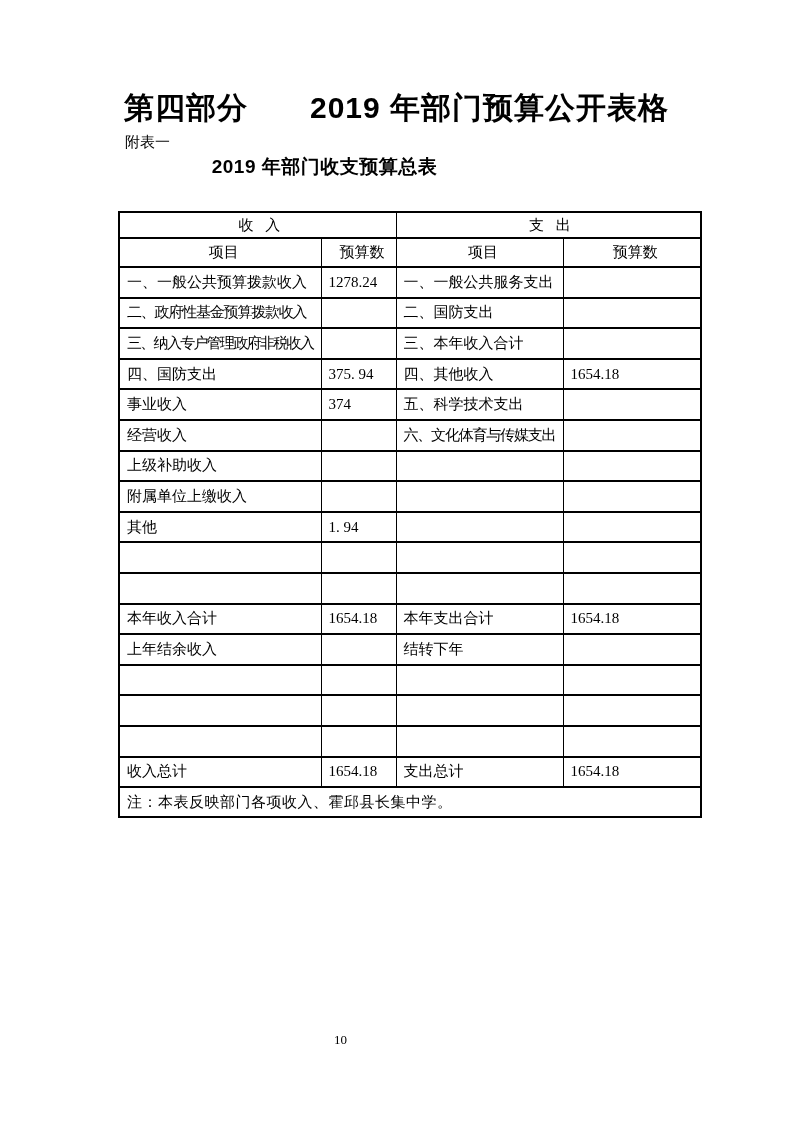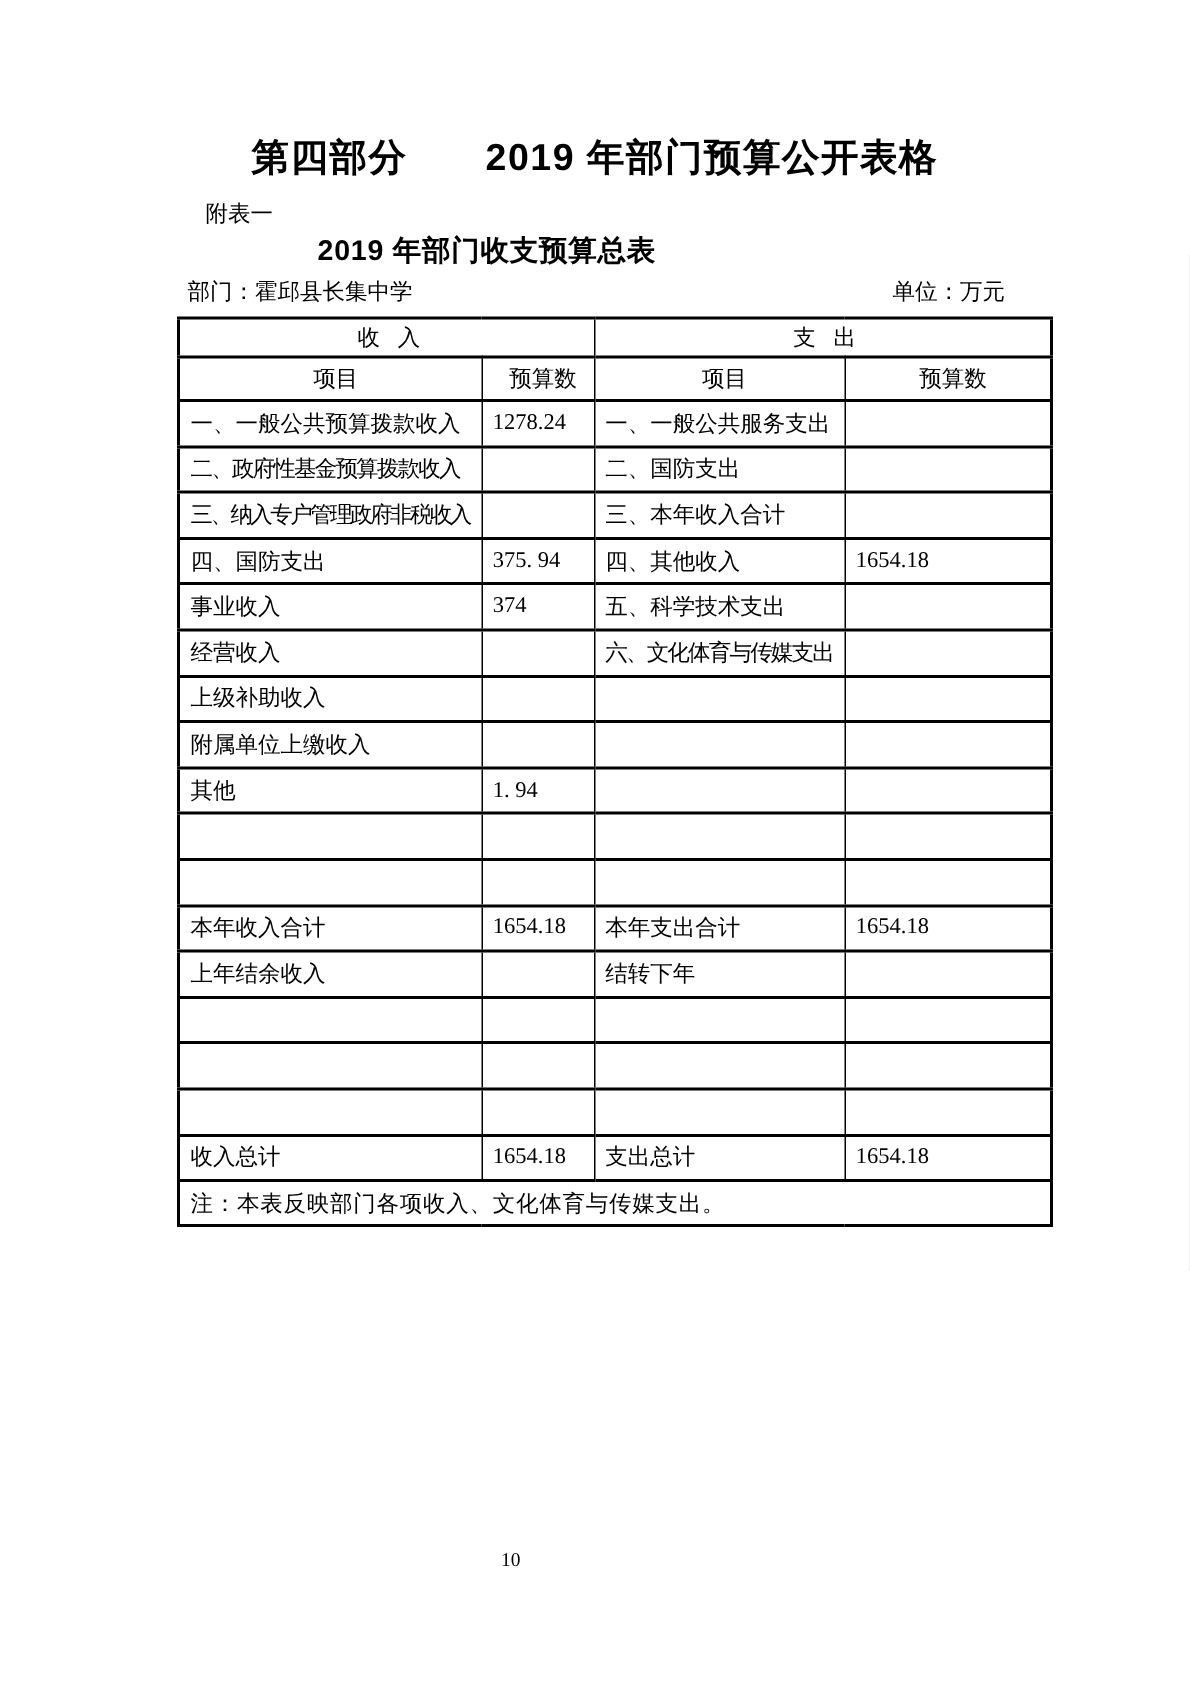--- a/index.html
+++ b/index.html
@@ -10,26 +10,26 @@
     background:#ffffff;
     font-family:"Liberation Serif", serif;
     color:#000;
     overflow:hidden;
   }
   .section-title{
     position:absolute;top:88px;left:0;width:793px;
     text-align:center;
     font-family:"Liberation Sans", sans-serif;
     font-weight:bold;
-    font-size:25px;
+    font-size:30px;
     letter-spacing:1px;
     white-space:pre;
   }
   .attachment-label{
-    position:absolute;top:133px;left:137px;
+    position:absolute;top:133px;left:125px;
     font-size:15px;
   }
   .table-title{
     position:absolute;top:154px;left:0;width:649px;
     text-align:center;
     font-family:"Liberation Sans", sans-serif;
     font-weight:bold;
     font-size:19px;
     letter-spacing:0.5px;
   }
@@ -87,24 +87,20 @@
 <body>
 
 <div class="page">
 
   <div class="section-title">第四部分　　2019 年部门预算公开表格</div>
 
   <div class="attachment-label">附表一</div>
 
   <div class="table-title">2019 年部门收支预算总表</div>
 
-  <div class="meta-line">
-    <span>部门：霍邱县长集中学</span>
-    <span>单位：万元</span>
-  </div>
 
   <table class="budget">
     <colgroup>
       <col style="width:202px">
         <col style="width:75px">
         <col style="width:167px">
         <col style="width:138px">
     </colgroup>
     <thead>
       <tr>
@@ -215,20 +211,20 @@
         <td></td>
         <td class="val"></td>
       </tr>
       <tr>
         <td>收入总计</td>
         <td class="val">1654.18</td>
         <td>支出总计</td>
         <td class="val">1654.18</td>
       </tr>
       <tr>
-        <td class="note-cell" colspan="4">注：本表反映部门各项收入、文化体育与传媒支出。</td>
+        <td class="note-cell" colspan="4">注：本表反映部门各项收入、霍邱县长集中学。</td>
       </tr>
     </tbody>
   </table>
 
   <div class="page-number">10</div>
 
 </div>
 
 </body></html>

